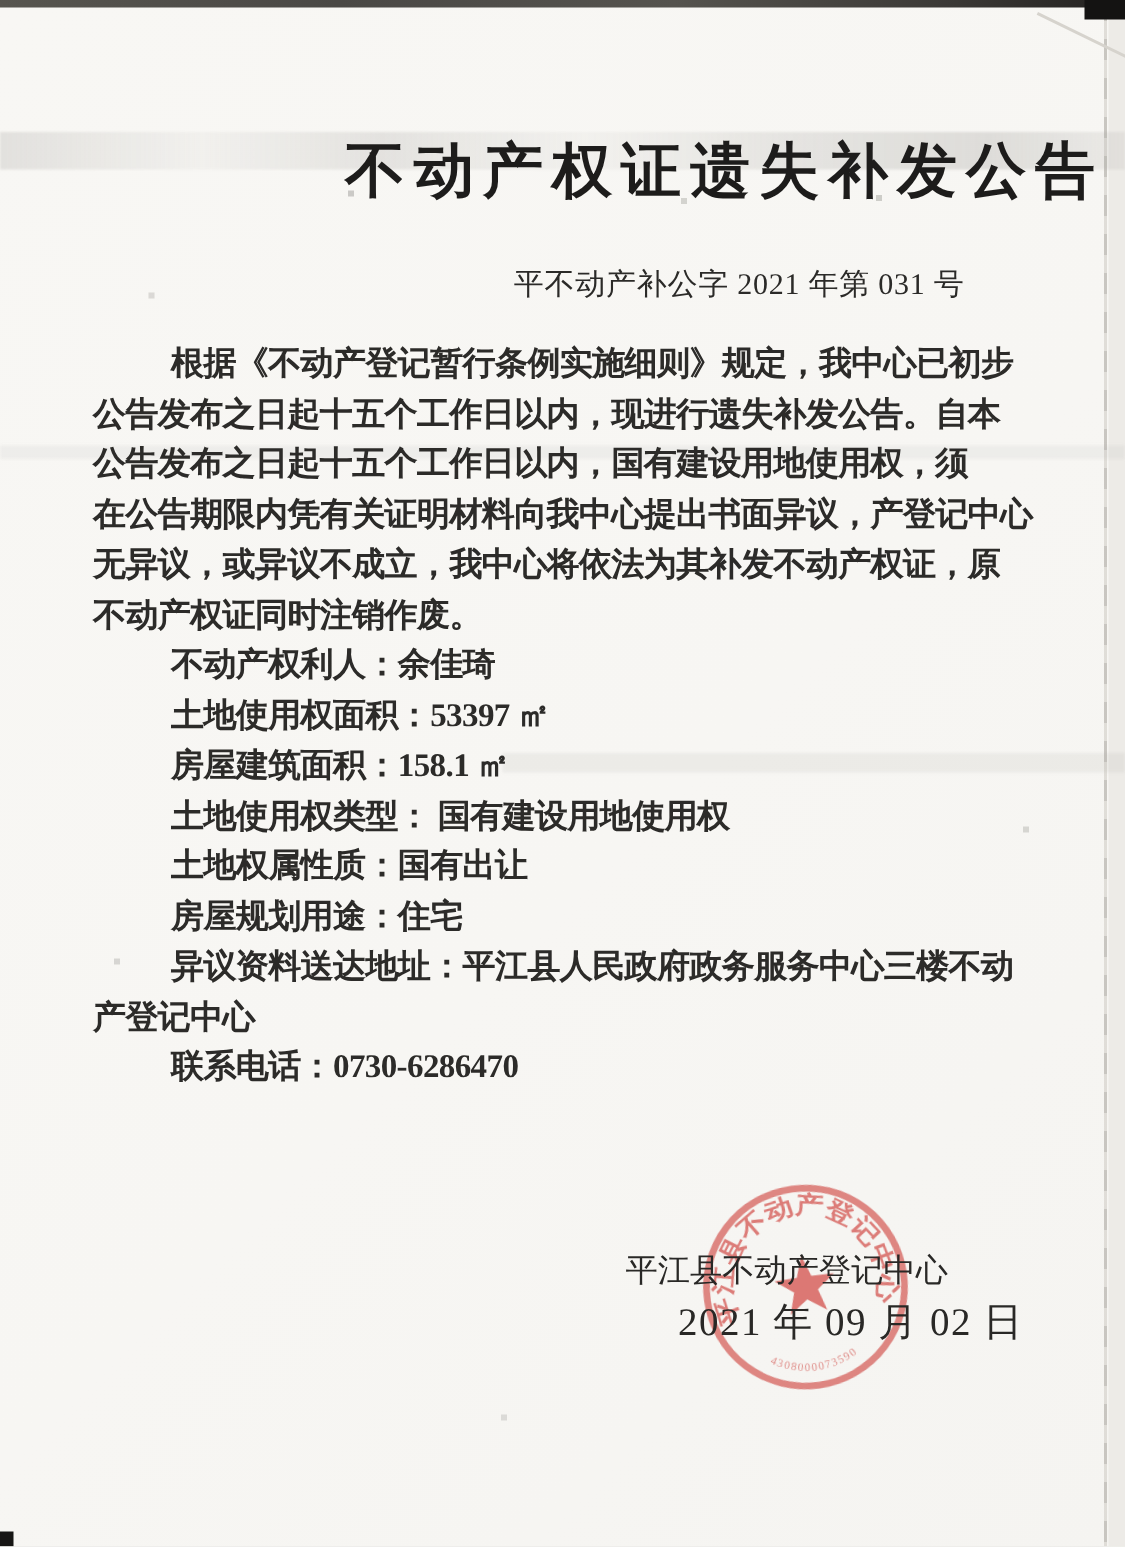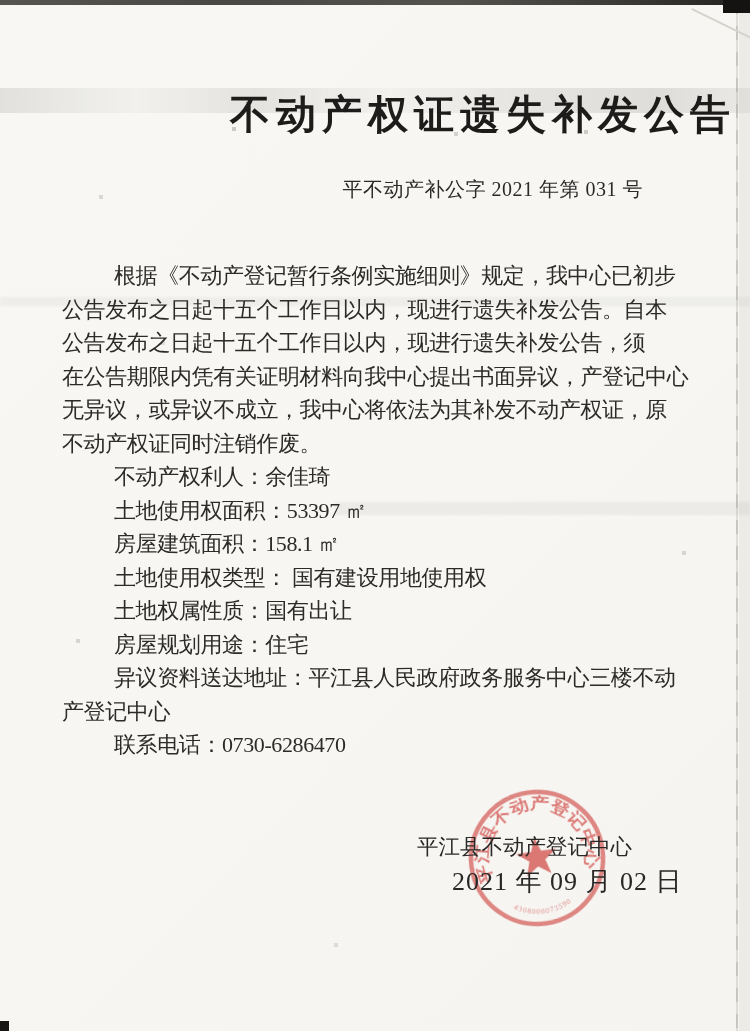--- a/index.html
+++ b/index.html
@@ -33,21 +33,21 @@
   .doc-title{
     position:absolute;left:0;top:90px;width:750px;height:48px;line-height:48px;
     text-align:right;padding-right:14px;box-sizing:border-box;
     font-family:"Liberation Sans","DejaVu Sans",sans-serif;font-weight:bold;
     font-size:40px;letter-spacing:6px;color:#1d1c1b;white-space:nowrap;
   }
   .doc-number{
     position:absolute;top:176px;right:107px;font-size:20px;font-weight:normal;
     color:#2b2a28;letter-spacing:.5px;white-space:nowrap;
   }
-  .doc-body{position:absolute;left:62px;top:259px;width:640px;}
+  .doc-body{position:absolute;left:62px;top:225px;width:640px;font-weight:bold;}
   .ln{height:33.5px;line-height:33.5px;font-size:22px;white-space:nowrap;letter-spacing:-.4px;color:#2c2b29;}
   .ln.ind{padding-left:52px;}
   .sig-issuer{position:absolute;left:417px;top:832px;font-size:21.5px;white-space:nowrap;color:#292826;}
   .sig-date{position:absolute;left:452px;top:864px;font-size:26px;letter-spacing:1px;white-space:nowrap;color:#292826;}
   
   .seal{position:absolute;left:462px;top:783px;width:150px;height:150px;
     mix-blend-mode:multiply;opacity:.93;filter:blur(.4px);transform:rotate(-8deg);}
   .seal text{font-family:"Liberation Serif","DejaVu Serif",serif;}
 </style>
 </head>
@@ -65,21 +65,21 @@
   <div class="scan-fold-line"></div>
   <div class="scan-bottom-mark"></div>
   <div class="specks"></div>
 
   <div class="doc-title">不动产权证遗失补发公告</div>
   <div class="doc-number">平不动产补公字 2021 年第 031 号</div>
 
   <div class="doc-body">
     <div class="ln ind">根据《不动产登记暂行条例实施细则》规定，我中心已初步</div>
     <div class="ln">公告发布之日起十五个工作日以内，现进行遗失补发公告。自本</div>
-    <div class="ln">公告发布之日起十五个工作日以内，现进行遗失补发公告，须</div>
+    <div class="ln">公告发布之日起十五个工作日以内，国有建设用地使用权，须</div>
     <div class="ln">在公告期限内凭有关证明材料向我中心提出书面异议，产登记中心</div>
     <div class="ln">无异议，或异议不成立，我中心将依法为其补发不动产权证，原</div>
     <div class="ln">不动产权证同时注销作废。</div>
     <div class="ln ind">不动产权利人：余佳琦</div>
     <div class="ln ind">土地使用权面积：53397 ㎡</div>
     <div class="ln ind">房屋建筑面积：158.1 ㎡</div>
     <div class="ln ind">土地使用权类型： 国有建设用地使用权</div>
     <div class="ln ind">土地权属性质：国有出让</div>
     <div class="ln ind">房屋规划用途：住宅</div>
     <div class="ln ind">异议资料送达地址：平江县人民政府政务服务中心三楼不动</div>

